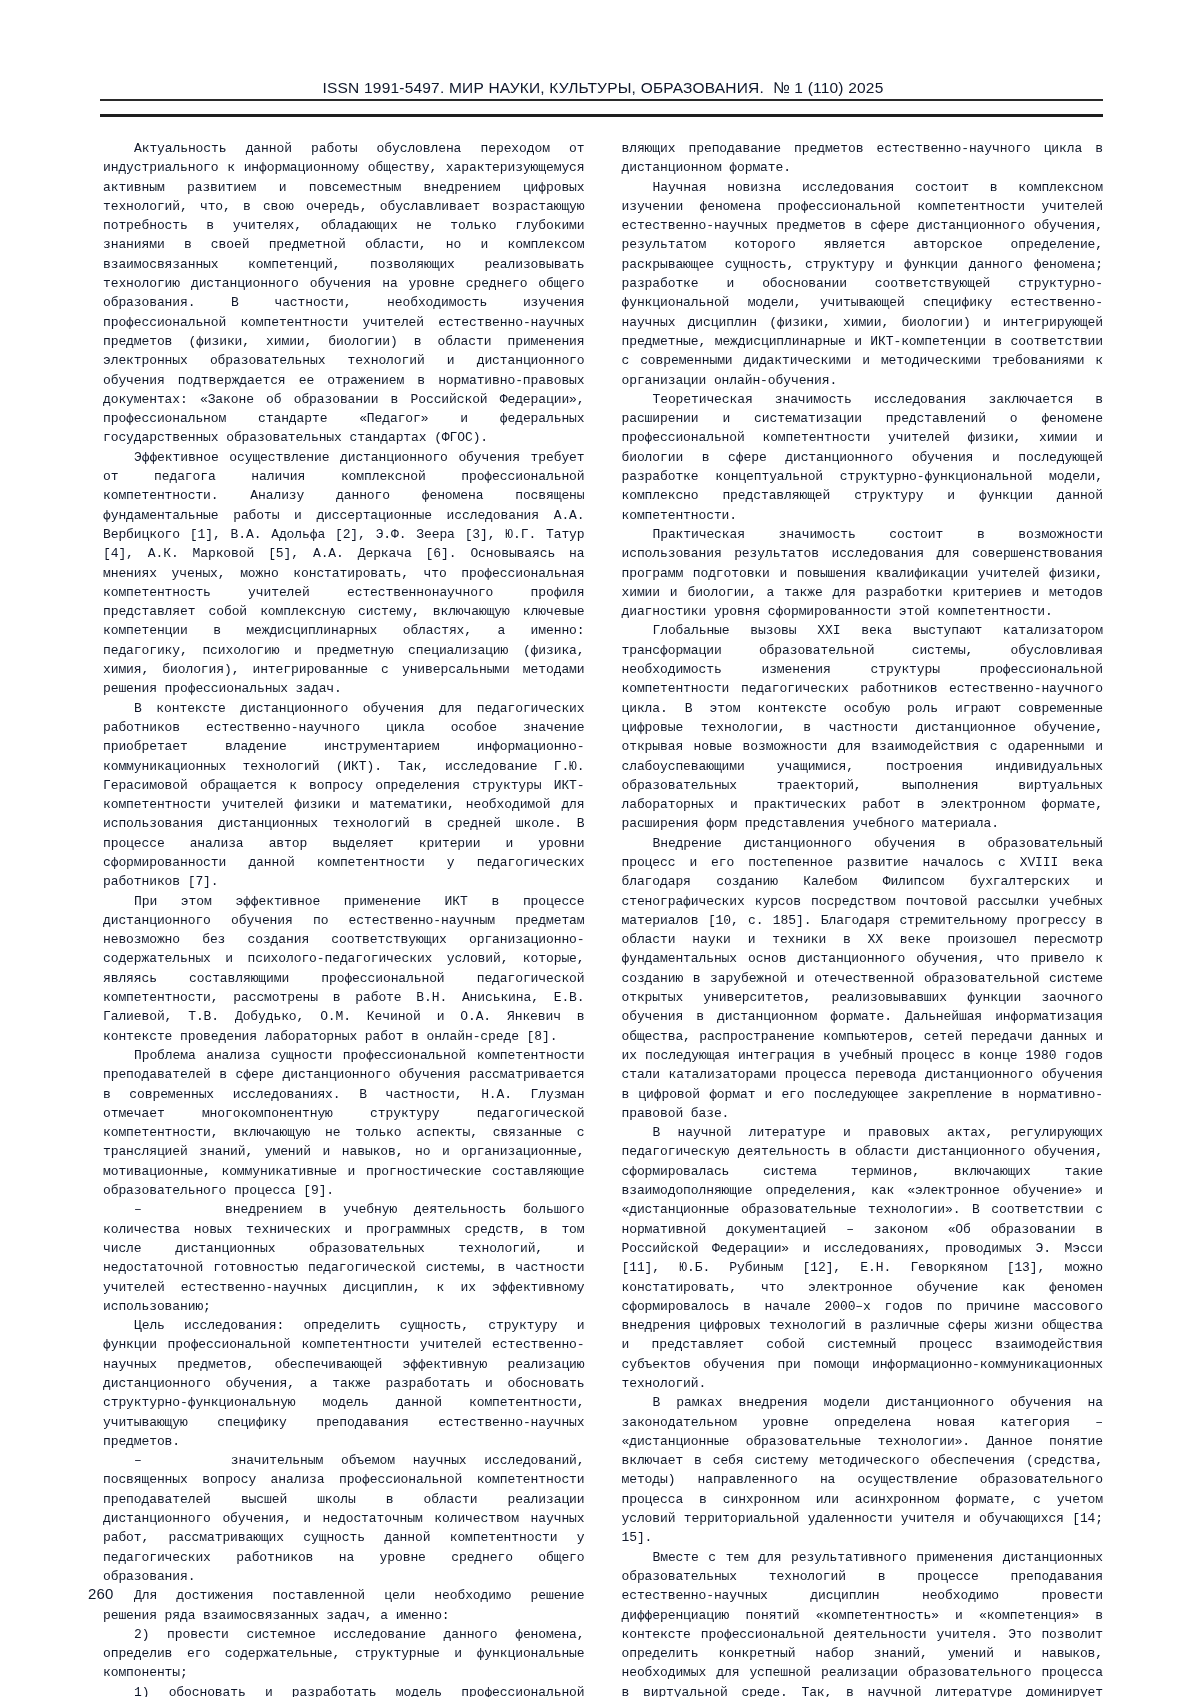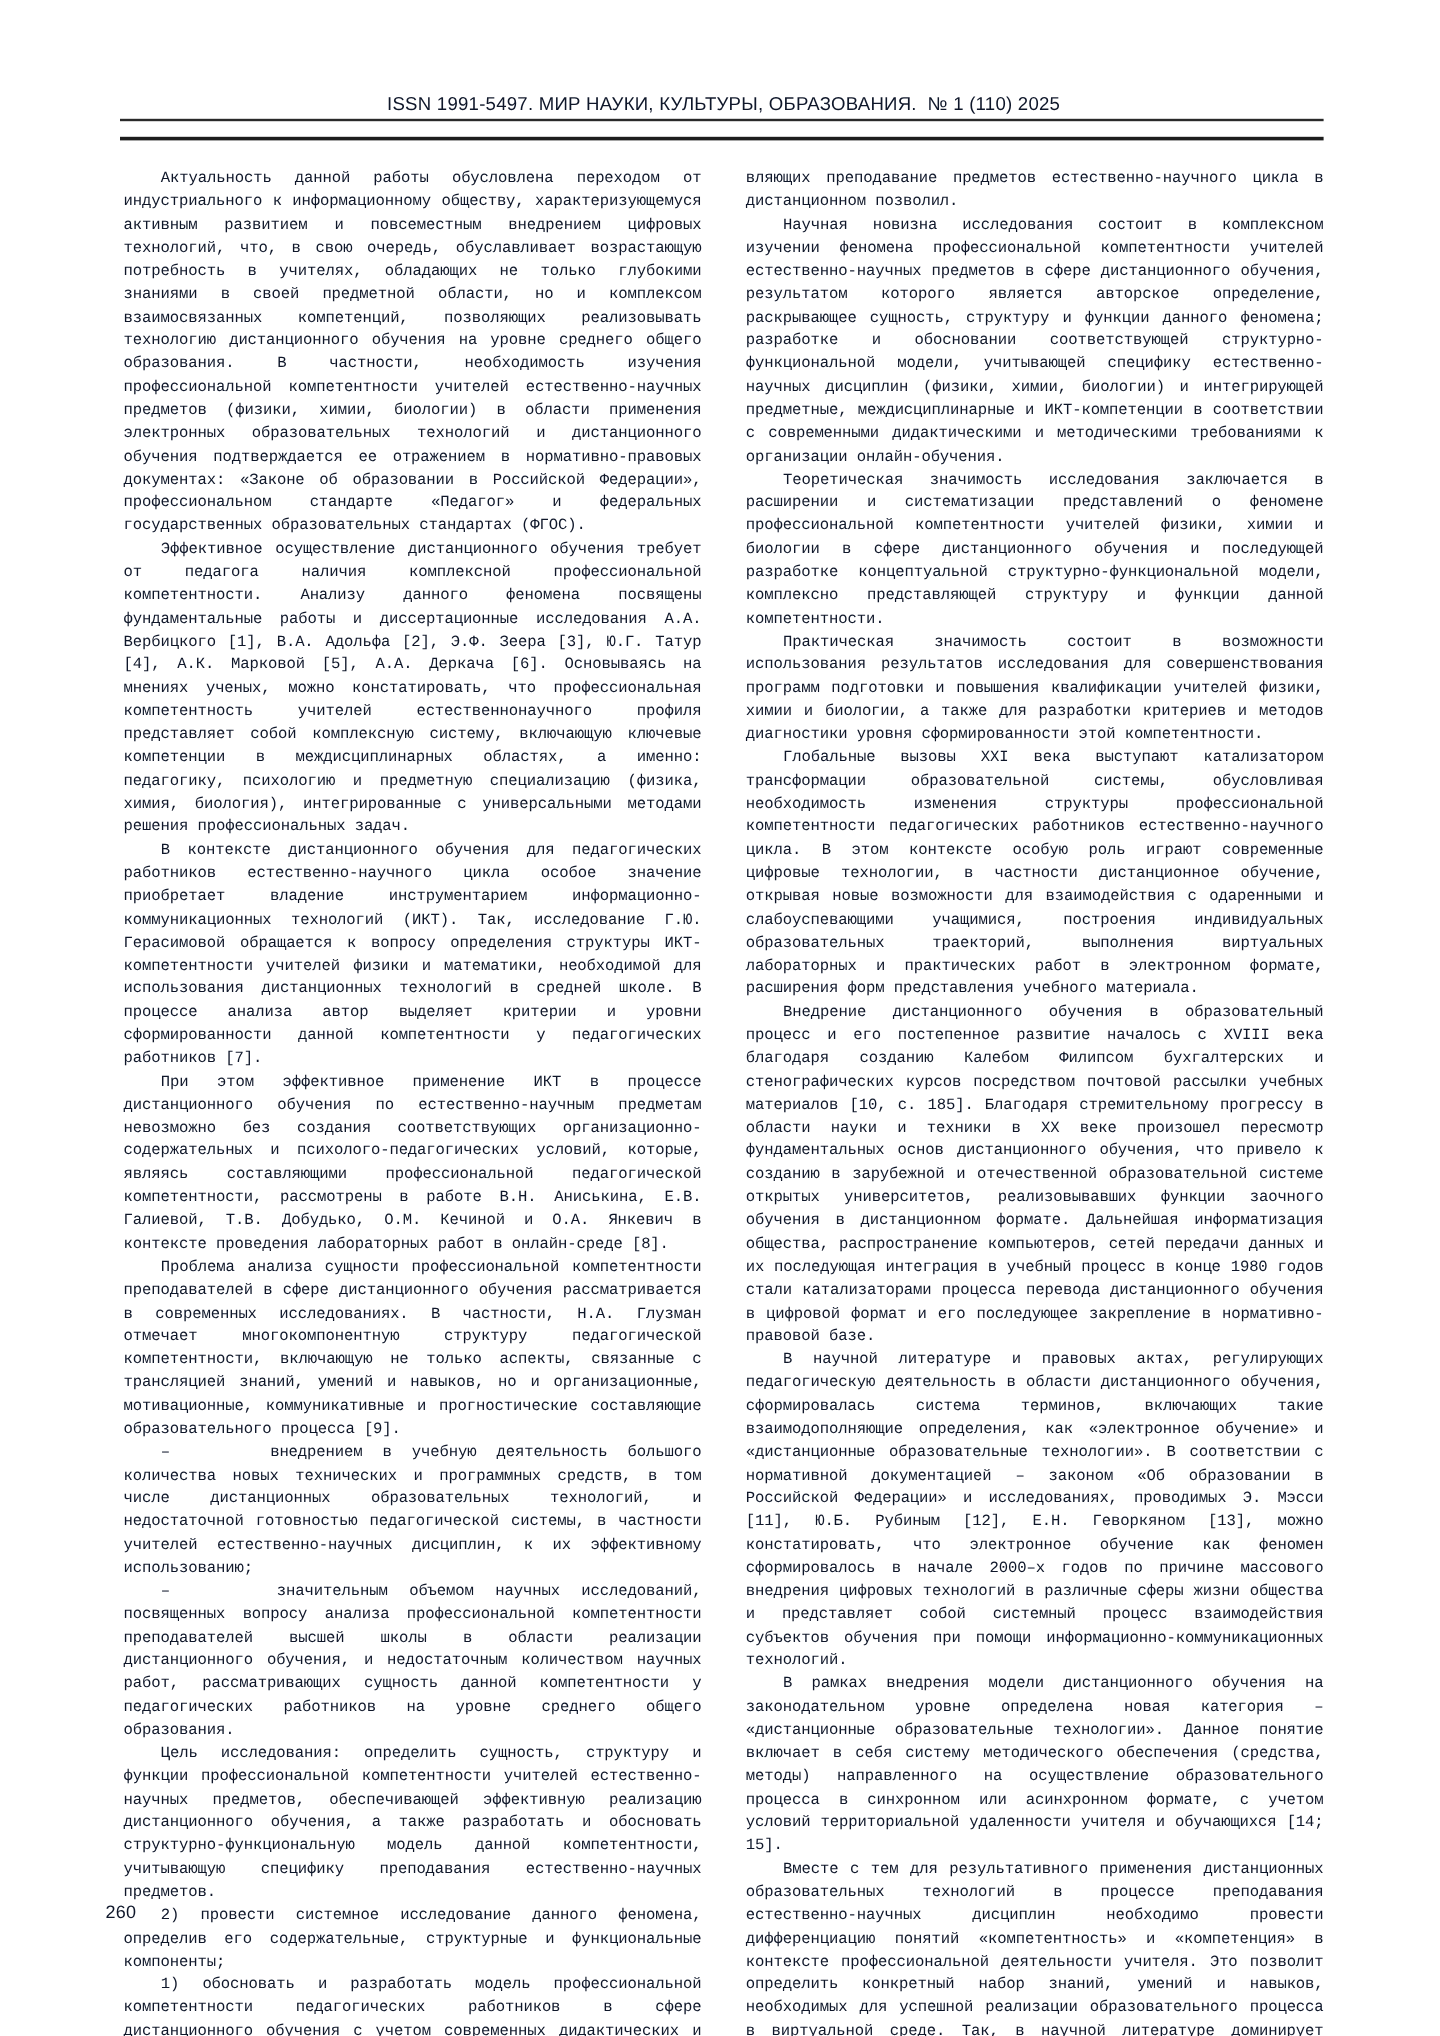--- a/index.html
+++ b/index.html
@@ -85,28 +85,29 @@
   <div class="rule-thick"></div>
 
   <div class="columns">
     <div class="col">
         <p class="indent">Актуальность данной работы обусловлена переходом от индустриального к информационному обществу, характеризующемуся активным развитием и повсеместным внедрением цифровых технологий, что, в свою очередь, обуславливает возрастающую потребность в учителях, обладающих не только глубокими знаниями в своей предметной области, но и комплексом взаимосвязанных компетенций, позволяющих реализовывать технологию дистанционного обучения на уровне среднего общего образования. В частности, необходимость изучения профессиональной компетентности учителей естественно-научных предметов (физики, химии, биологии) в области применения электронных образовательных технологий и дистанционного обучения подтверждается ее отражением в нормативно-правовых документах: «Законе об образовании в Российской Федерации», профессиональном стандарте «Педагог» и федеральных государственных образовательных стандартах (ФГОС).</p>
         <p class="indent">Эффективное осуществление дистанционного обучения требует от педагога наличия комплексной профессиональной компетентности. Анализу данного феномена посвящены фундаментальные работы и диссертационные исследования А.А. Вербицкого [1], В.А. Адольфа [2], Э.Ф. Зеера [3], Ю.Г. Татур [4], А.К. Марковой [5], А.А. Деркача [6]. Основываясь на мнениях ученых, можно констатировать, что профессиональная компетентность учителей естественнонаучного профиля представляет собой комплексную систему, включающую ключевые компетенции в междисциплинарных областях, а именно: педагогику, психологию и предметную специализацию (физика, химия, биология), интегрированные с универсальными методами решения профессиональных задач.</p>
         <p class="indent">В контексте дистанционного обучения для педагогических работников естественно-научного цикла особое значение приобретает владение инструментарием информационно-коммуникационных технологий (ИКТ). Так, исследование Г.Ю. Герасимовой обращается к вопросу определения структуры ИКТ-компетентности учителей физики и математики, необходимой для использования дистанционных технологий в средней школе. В процессе анализа автор выделяет критерии и уровни сформированности данной компетентности у педагогических работников [7].</p>
         <p class="indent">При этом эффективное применение ИКТ в процессе дистанционного обучения по естественно-научным предметам невозможно без создания соответствующих организационно-содержательных и психолого-педагогических условий, которые, являясь составляющими профессиональной педагогической компетентности, рассмотрены в работе В.Н. Аниськина, Е.В. Галиевой, Т.В. Добудько, О.М. Кечиной и О.А. Янкевич в контексте проведения лабораторных работ в онлайн-среде [8].</p>
         <p class="indent">Проблема анализа сущности профессиональной компетентности преподавателей в сфере дистанционного обучения рассматривается в современных исследованиях. В частности, Н.А. Глузман отмечает многокомпонентную структуру педагогической компетентности, включающую не только аспекты, связанные с трансляцией знаний, умений и навыков, но и организационные, мотивационные, коммуникативные и прогностические составляющие образовательного процесса [9].</p>
         <p class="indent">–&nbsp;&nbsp;&nbsp;&nbsp;&nbsp;внедрением в учебную деятельность большого количества новых технических и программных средств, в том числе дистанционных образовательных технологий, и недостаточной готовностью педагогической системы, в частности учителей естественно-научных дисциплин, к их эффективному использованию;</p>
+        <p class="indent">Цель исследования: определить сущность, структуру и функции профессиональной компетентности учителей естественно-научных предметов, обеспечивающей эффективную реализацию дистанционного обучения, а также разработать и обосновать структурно-функциональную модель данной компетентности, учитывающую специфику преподавания естественно-научных предметов.</p>
         <p class="indent">–&nbsp;&nbsp;&nbsp;&nbsp;&nbsp;значительным объемом научных исследований, посвященных вопросу анализа профессиональной компетентности преподавателей высшей школы в области реализации дистанционного обучения, и недостаточным количеством научных работ, рассматривающих сущность данной компетентности у педагогических работников на уровне среднего общего образования.</p>
-        <p class="indent">Цель исследования: определить сущность, структуру и функции профессиональной компетентности учителей естественно-научных предметов, обеспечивающей эффективную реализацию дистанционного обучения, а также разработать и обосновать структурно-функциональную модель данной компетентности, учитывающую специфику преподавания естественно-научных предметов.</p>
+        <p class="indent">Для достижения поставленной цели необходимо решение решения ряда взаимосвязанных задач, а именно:</p>
         <p class="indent">2) провести системное исследование данного феномена, определив его содержательные, структурные и функциональные компоненты;</p>
         <p class="indent">1) обосновать и разработать модель профессиональной компетентности педагогических работников в сфере дистанционного обучения с учетом современных дидактических и методических требований к организации онлайн-обучения и специфики естественно-научных предметов (физики, химии и биологии).</p>
         <p class="indent">Методологический аппарат исследования включает комплекс методов, основанных на системном и деятельностном подходах: анализ, синтез, обобщение, систематизацию отечественных и зарубежных научных публикаций, методических материалов и нормативных актов, а также моделирование структуры, содержания и функций профессиональной компетентности специалистов, осущест-</p>
       </div>
     <div class="col">
-        <p class="">вляющих преподавание предметов естественно-научного цикла в дистанционном позволил.</p>
+        <p class="">вляющих преподавание предметов естественно-научного цикла в дистанционном формате.</p>
         <p class="indent">Научная новизна исследования состоит в комплексном изучении феномена профессиональной компетентности учителей естественно-научных предметов в сфере дистанционного обучения, результатом которого является авторское определение, раскрывающее сущность, структуру и функции данного феномена; разработке и обосновании соответствующей структурно-функциональной модели, учитывающей специфику естественно-научных дисциплин (физики, химии, биологии) и интегрирующей предметные, междисциплинарные и ИКТ-компетенции в соответствии с современными дидактическими и методическими требованиями к организации онлайн-обучения.</p>
         <p class="indent">Теоретическая значимость исследования заключается в расширении и систематизации представлений о феномене профессиональной компетентности учителей физики, химии и биологии в сфере дистанционного обучения и последующей разработке концептуальной структурно-функциональной модели, комплексно представляющей структуру и функции данной компетентности.</p>
         <p class="indent">Практическая значимость состоит в возможности использования результатов исследования для совершенствования программ подготовки и повышения квалификации учителей физики, химии и биологии, а также для разработки критериев и методов диагностики уровня сформированности этой компетентности.</p>
         <p class="indent">Глобальные вызовы XXI века выступают катализатором трансформации образовательной системы, обусловливая необходимость изменения структуры профессиональной компетентности педагогических работников естественно-научного цикла. В этом контексте особую роль играют современные цифровые технологии, в частности дистанционное обучение, открывая новые возможности для взаимодействия с одаренными и слабоуспевающими учащимися, построения индивидуальных образовательных траекторий, выполнения виртуальных лабораторных и практических работ в электронном формате, расширения форм представления учебного материала.</p>
         <p class="indent">Внедрение дистанционного обучения в образовательный процесс и его постепенное развитие началось с XVIII века благодаря созданию Калебом Филипсом бухгалтерских и стенографических курсов посредством почтовой рассылки учебных материалов [10, с. 185]. Благодаря стремительному прогрессу в области науки и техники в XX веке произошел пересмотр фундаментальных основ дистанционного обучения, что привело к созданию в зарубежной и отечественной образовательной системе открытых университетов, реализовывавших функции заочного обучения в дистанционном формате. Дальнейшая информатизация общества, распространение компьютеров, сетей передачи данных и их последующая интеграция в учебный процесс в конце 1980 годов стали катализаторами процесса перевода дистанционного обучения в цифровой формат и его последующее закрепление в нормативно-правовой базе.</p>
         <p class="indent">В научной литературе и правовых актах, регулирующих педагогическую деятельность в области дистанционного обучения, сформировалась система терминов, включающих такие взаимодополняющие определения, как «электронное обучение» и «дистанционные образовательные технологии». В соответствии с нормативной документацией – законом «Об образовании в Российской Федерации» и исследованиях, проводимых Э. Мэсси [11], Ю.Б. Рубиным [12], Е.Н. Геворкяном [13], можно констатировать, что электронное обучение как феномен сформировалось в начале 2000–х годов по причине массового внедрения цифровых технологий в различные сферы жизни общества и представляет собой системный процесс взаимодействия субъектов обучения при помощи информационно-коммуникационных технологий.</p>
         <p class="indent">В рамках внедрения модели дистанционного обучения на законодательном уровне определена новая категория – «дистанционные образовательные технологии». Данное понятие включает в себя систему методического обеспечения (средства, методы) направленного на осуществление образовательного процесса в синхронном или асинхронном формате, с учетом условий территориальной удаленности учителя и обучающихся [14; 15].</p>
         <p class="indent">Вместе с тем для результативного применения дистанционных образовательных технологий в процессе преподавания естественно-научных дисциплин необходимо провести дифференциацию понятий «компетентность» и «компетенция» в контексте профессиональной деятельности учителя. Это позволит определить конкретный набор знаний, умений и навыков, необходимых для успешной реализации образовательного процесса в виртуальной среде. Так, в научной литературе доминирует подход, в рамках которого принято разделять понятия «компетентность» и «компетенция». Мы придерживаемся мнения Н.А. Глузман, которая рассматривает феномен компетенции через систему взаимосвязанных личностных качеств, направленных на достижение целей в определенной сфере деятельности. Автор подчеркивает, что «компетентность» отражает способность специалиста эффективно выполнять свои профессиональные обязанности, в то время как «компетенция» выступает фундаментом, основой для формирования данной способности [16].</p>
         <p class="indent">Профессиональная компетентность педагогических работников в области дистанционного обучения рассматривается неоднозначно, в частности, зарубежные исследователи часто применяют термин «тьютор» в качестве характеристики преподавателей, реализующих учебный процесс на расстоянии. Так, У. Бауманн, М. Шелли, Л. Мёрфи, С. Уайт подчеркивают сходство ролей тьютора и преподавателя в контексте дистанционного обучения, отмечая зависимость выполняемых</p>
       </div>

